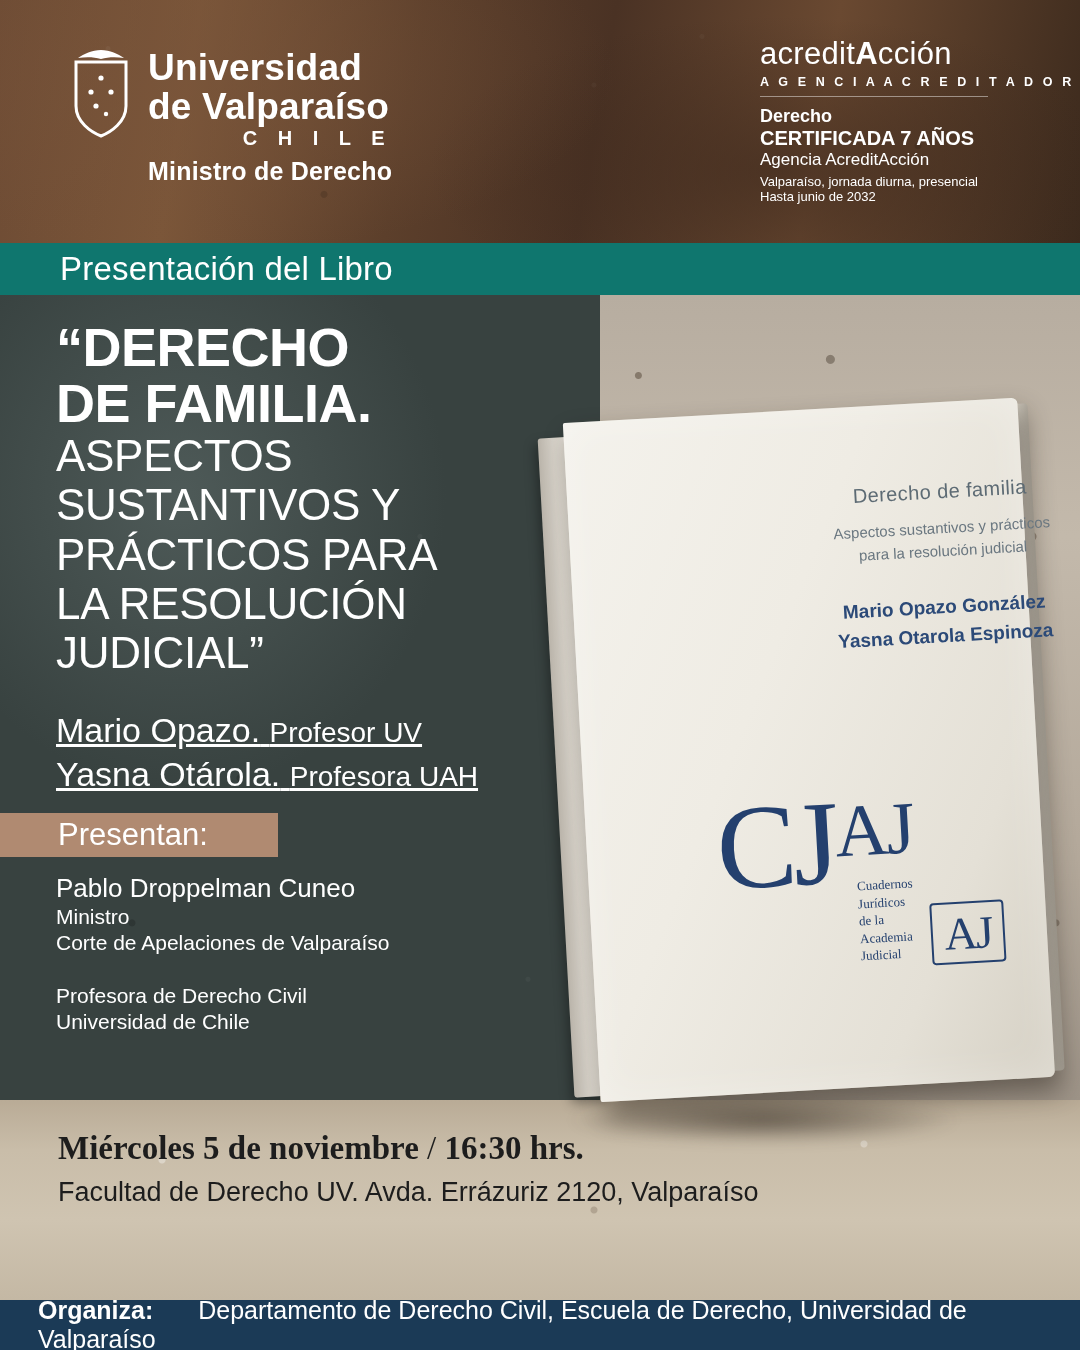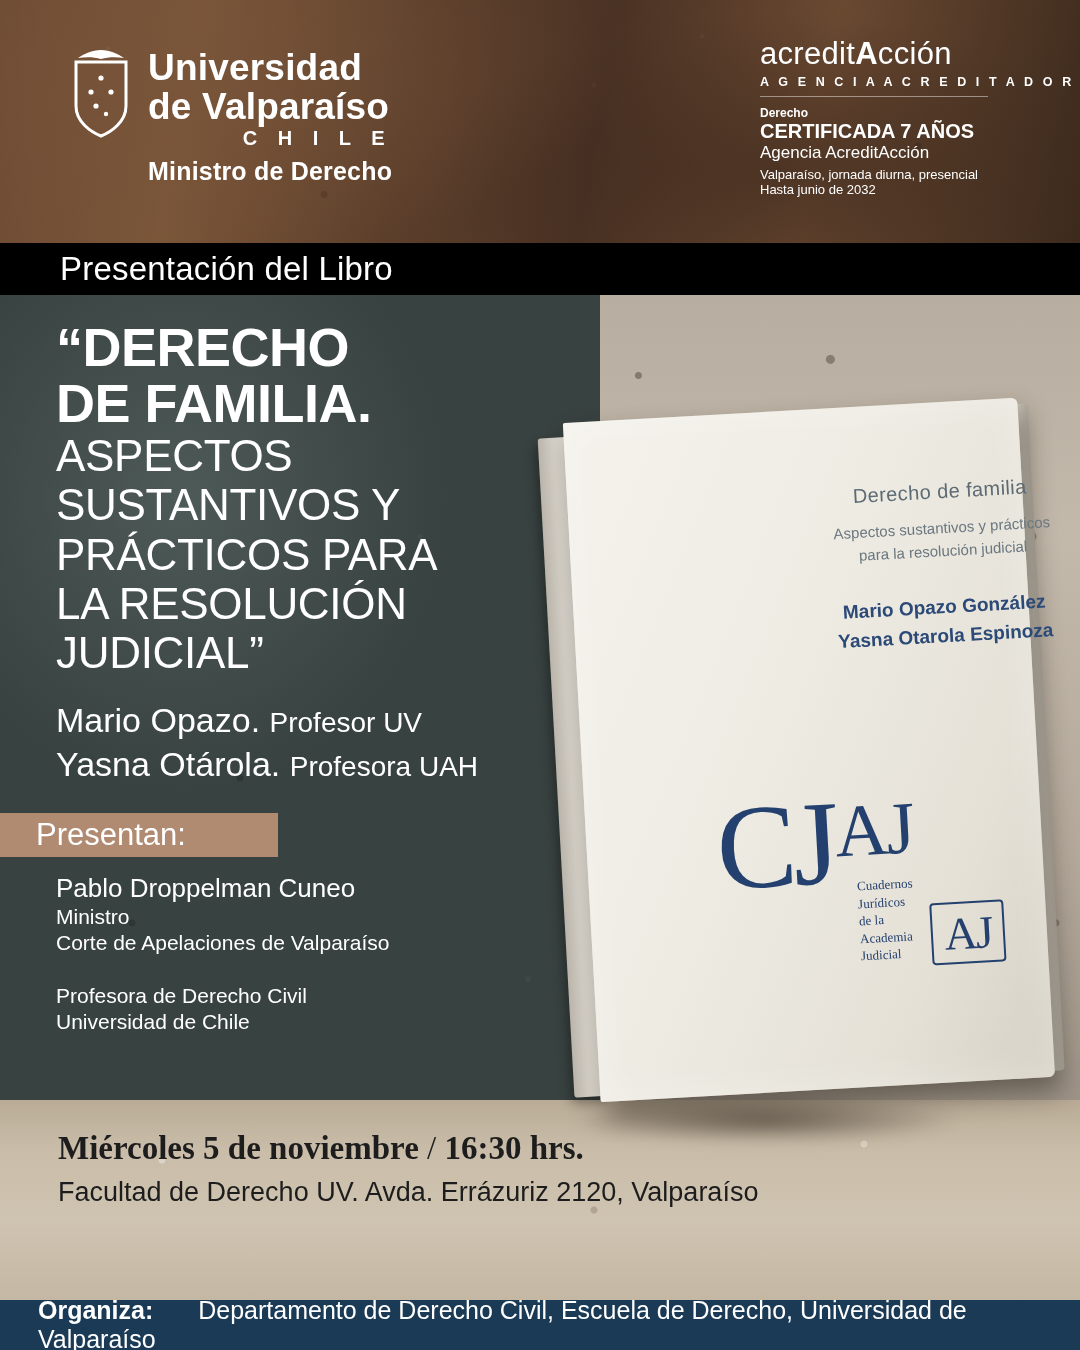--- a/index.html
+++ b/index.html
@@ -55,31 +55,31 @@
     color: #fff; text-align: left; z-index: 3;
     width: 240px;
   }
   .acred-name { font-size: 31px; letter-spacing: .3px; white-space: nowrap; }
   .acred-name b { font-weight: bold; }
   .acred-sub {
     font-size: 12.5px; font-weight: bold; letter-spacing: 3.1px;
     margin-top: 3px; white-space: nowrap;
   }
   .acred-rule { height: 1px; background: rgba(255,255,255,.45); margin: 7px 0 9px; width: 228px;}
-  .acred-l1 { font-size: 12px; font-weight: bold; }
+  .acred-l1 { font-size: 18px; font-weight: bold; }
   .acred-l2 { font-size: 20px; font-weight: bold; white-space: nowrap; }
   .acred-l3 { font-size: 17px; }
   .acred-l4 { font-size: 13px; margin-top: 4px; white-space: nowrap; }
   .acred-l5 { font-size: 13px; }
 
   
   .strip {
     position: absolute; left: 0; top: 243px;
     width: 1080px; height: 52px;
-    background: #000000;
+    background: #0f766e;
     display: flex; align-items: center;
   }
   .strip-text {
     color: #ffffff; font-size: 33px; padding-left: 60px; letter-spacing: .2px;
   }
 
   
   .stage {
     position: absolute; left: 0; top: 295px;
     width: 1080px; height: 1005px;
@@ -199,32 +199,32 @@
   }
 
   
   .title-block {
     position: absolute; left: 56px; top: 25px; width: 520px;
     color: #ffffff; z-index: 5;
   }
   .t-line-b { font-size: 54px; font-weight: bold; line-height: 1.03; letter-spacing: -.5px;}
   .t-line { font-size: 44px; line-height: 1.12; letter-spacing: -.3px;}
   .authors {
-    position: absolute; left: 56px; top: 403px; width: 540px;
-    color: #ffffff; z-index: 5; line-height: 1.3;
+    position: absolute; left: 56px; top: 413px; width: 540px;
+    color: #ffffff; z-index: 5; line-height: 1.3; text-decoration: underline;
   }
   .a-row { font-size: 34px; }
   .a-small { font-size: 28px; }
 
   .presentan-bar {
     position: absolute; left: 0; top: 518px;
     width: 278px; height: 44px; background: #b08a71;
     display: flex; align-items: center; z-index: 5;
   }
-  .presentan-bar span { color: #fff; font-size: 31px; padding-left: 36px; }
+  .presentan-bar span { color: #fff; font-size: 31px; padding-left: 58px; }
 
   .speakers {
     position: absolute; left: 56px; top: 578px; width: 520px;
     color: #ffffff; z-index: 5;
   }
   .sp-name { font-size: 26px; font-weight: normal; }
   .sp-line { font-size: 21px; line-height: 1.25; }
   .sp-gap { height: 26px; }
 
   

